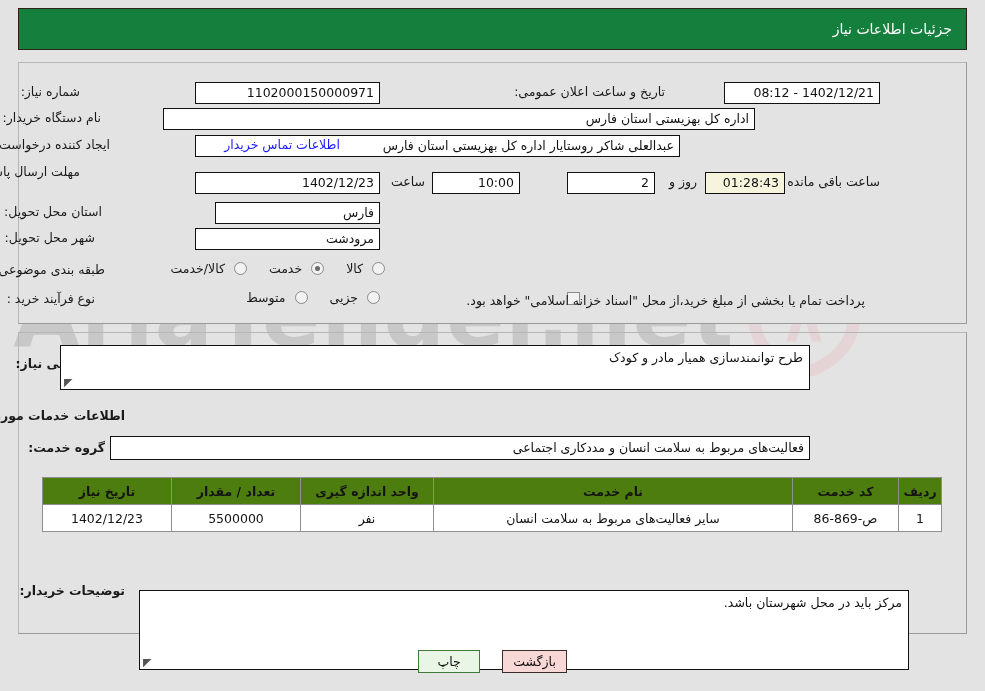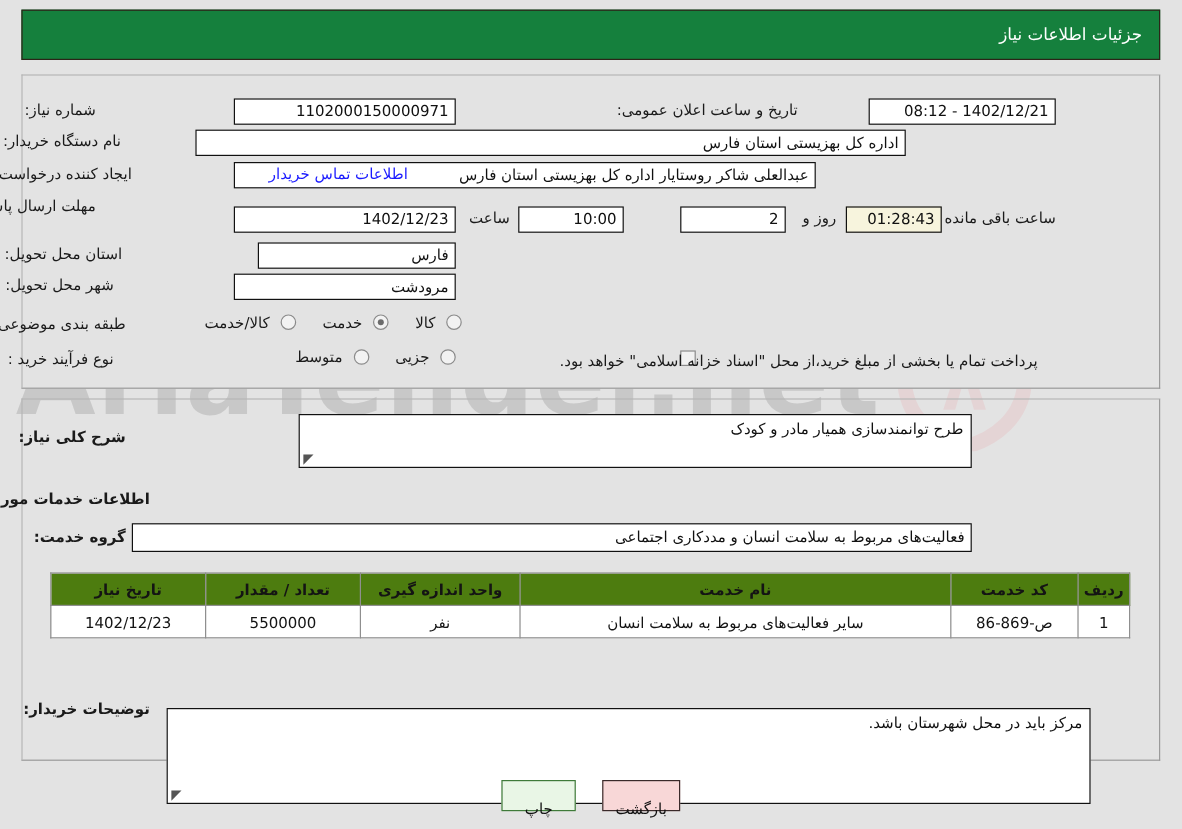--- a/index.html
+++ b/index.html
@@ -179,21 +179,21 @@
     display:flex;justify-content:center;gap:22px;
     z-index:3;
   }
   .btn{
     min-width:62px;
     height:23px;line-height:21px;
     text-align:center;
     font-size:12.5px;
     box-sizing:border-box;
     cursor:pointer;
-    padding:12px 10px;
+    padding:0 10px;
   }
   .btn-back{background:#f8d7d7;border:1px solid #3a2a2a;color:#111;}
   .btn-print{background:#e9f6e6;border:1px solid #3f7a3a;color:#111;}
 </style>
 </head>
 <body>
 
 <div id="watermark">
   <div class="wm-inner">
     <svg class="wm-shield" viewBox="0 0 100 115">
@@ -265,21 +265,21 @@
   </span>
 </div>
 <div class="abs" style="right:405px;top:291px;">
   <span class="chk"></span>
 </div>
 <div class="abs lbl" style="right:120px;top:293px;">پرداخت تمام یا بخشی از مبلغ خرید،از محل "اسناد خزانه اسلامی" خواهد بود.</div>
 
 <div class="panel" id="panel-mid"></div>
 
 <div class="abs lbl bold" style="right:880px;top:356px;">شرح کلی نیاز:</div>
-<div class="abs ta" style="right:175px;top:345px;width:561px;height:45px;">
+<div class="abs ta" style="right:175px;top:345px;width:750px;height:45px;">
   <span>طرح توانمندسازی همیار مادر و کودک</span>
   <span class="grip">◥</span>
 </div>
 
 <div class="abs lbl bold" style="right:860px;top:408px;">اطلاعات خدمات مورد نیاز</div>
 
 <div class="abs lbl bold" style="right:880px;top:440px;">گروه خدمت:</div>
 <div class="abs fbox rtl-text" style="right:175px;top:436px;width:700px;height:24px;line-height:22px;">فعالیت‌های مربوط به سلامت انسان و مددکاری اجتماعی</div>
 
 <div class="abs" style="right:43px;top:477px;width:900px;">

